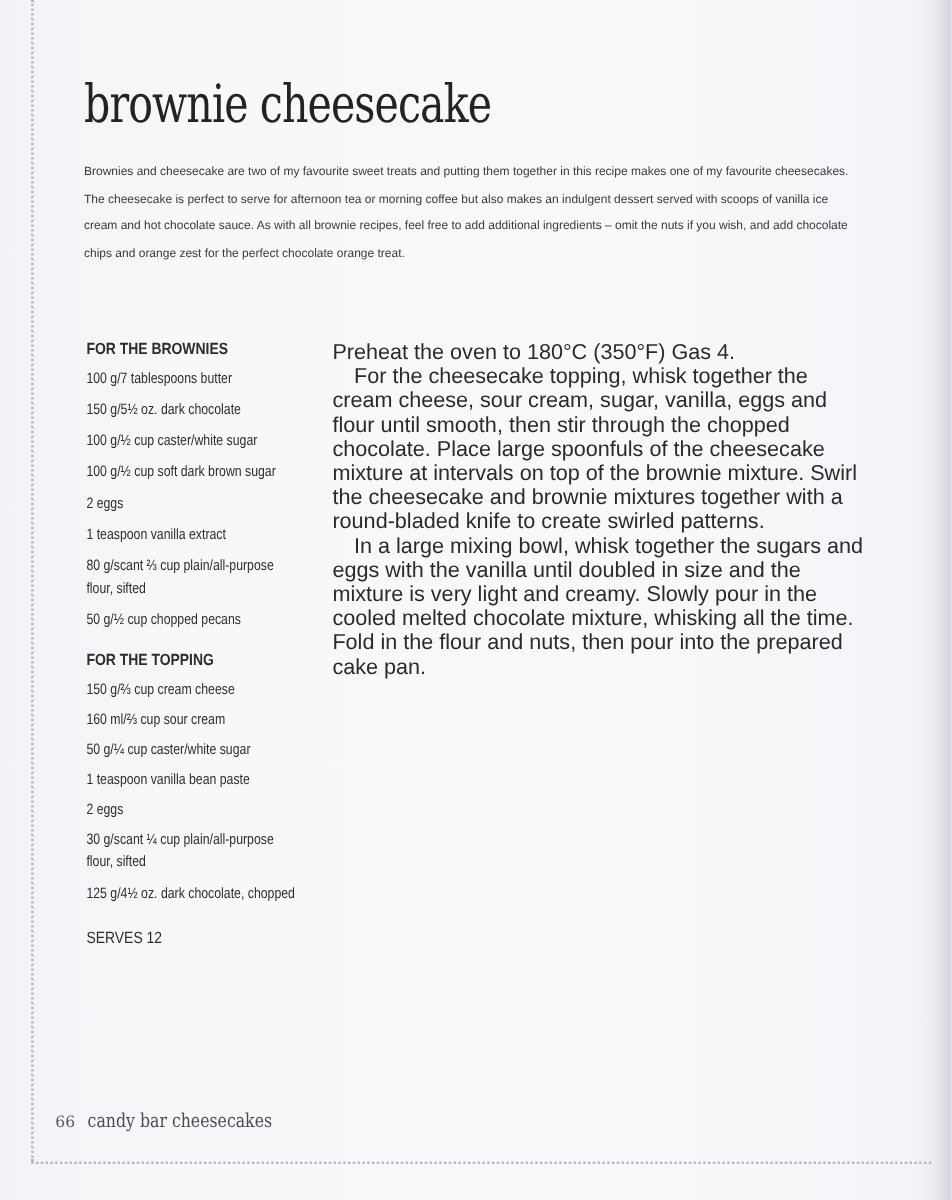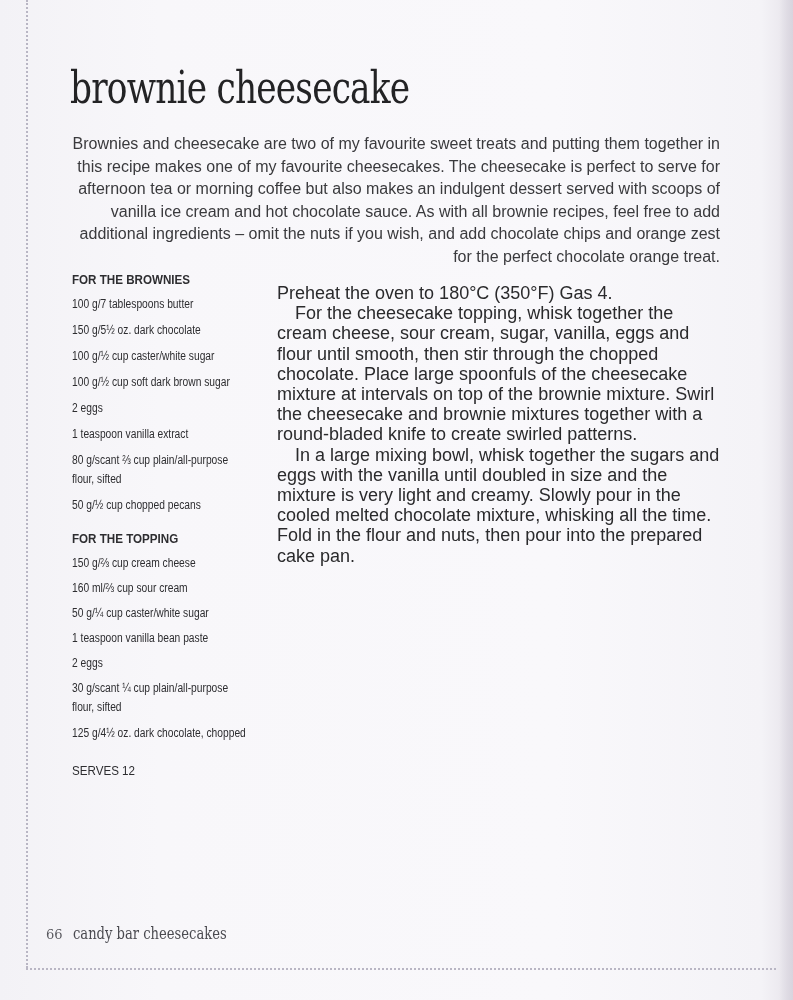--- a/index.html
+++ b/index.html
@@ -25,25 +25,25 @@
       background: linear-gradient(90deg, rgba(220,216,228,0) 0%, #d8d4de 100%);
     }
     .title {
       position: absolute; left: 70px; top: 62px;
       font-family: "DejaVu Serif", serif; font-size: 44px; font-weight: normal;
       letter-spacing: -1px; transform: scaleX(0.78); transform-origin: left top;
       color: #232325; margin: 0; white-space: nowrap;
     }
     .intro {
       position: absolute; left: 70px; top: 133px; width: 650px;
-      font-family: "Liberation Sans", sans-serif; font-size: 16px; line-height: 22.5px;
-      color: #3a3a3d; margin: 0; text-align: right;
+      font-family: "Liberation Sans", sans-serif; font-size: 10px; line-height: 22.5px;
+      color: #3a3a3d; margin: 0;
     }
     .ingredients {
-      position: absolute; left: 72px; top: 272px; width: 200px;
+      position: absolute; left: 72px; top: 283px; width: 200px;
       font-family: "Liberation Sans", sans-serif; color: #2d2d30;
     }
     .ing-heading {
       font-size: 13.5px; letter-spacing: 0px; transform: scaleX(0.86); transform-origin: left;
       margin: 0; white-space: nowrap;
     }
     .ing-list { list-style: none; padding: 0; margin: 0; }
     .ing-item {
       font-size: 12.5px; line-height: 16px; transform: scaleX(0.82); transform-origin: left;
       white-space: nowrap;

